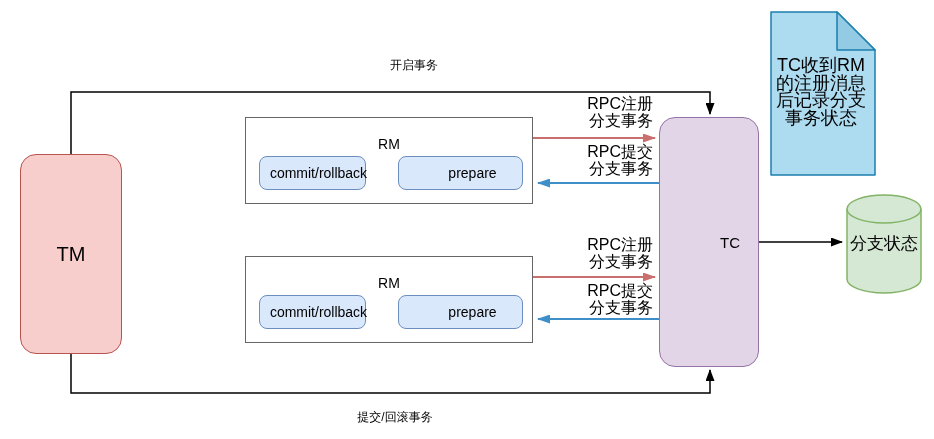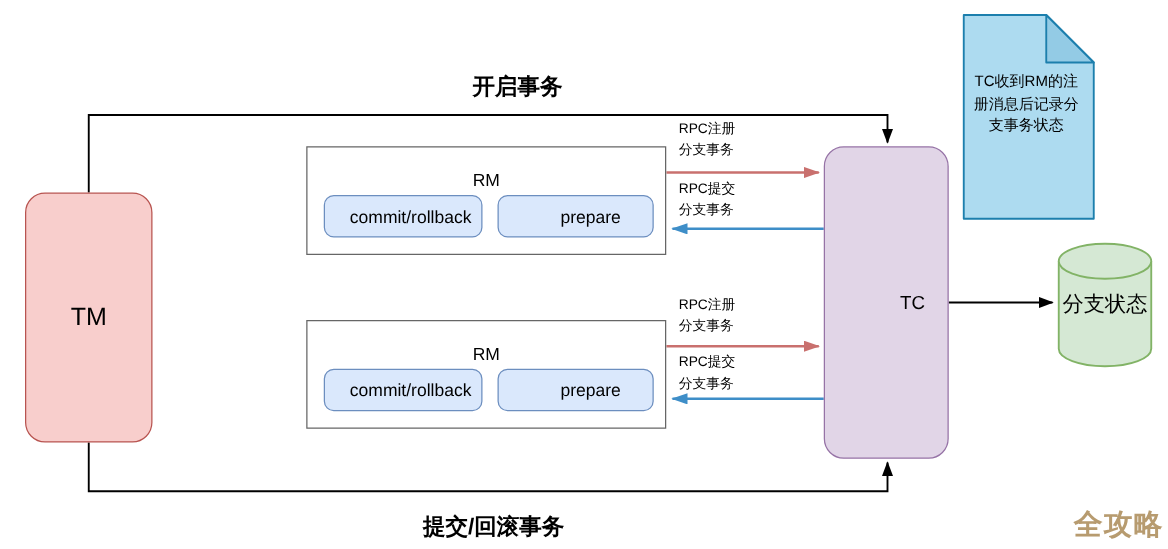--- a/index.html
+++ b/index.html
@@ -23,25 +23,25 @@
       background:var(--tm_fill,#F8CECC);border:1px solid var(--tm_stroke,#B85450);font-size:20px;}
   .tc{left:659px;top:117px;width:100px;height:250px;border-radius:16px;
       background:var(--tc_fill,#E1D5E7);border:1px solid var(--tc_stroke,#9673A6);font-size:15px;padding-left:42px;}
   .rm{width:288px;height:87px;background:#fff;border:1px solid var(--rm_stroke,#666);box-sizing:border-box;}
   .rm1{left:245px;top:117px;}
   .rm2{left:245px;top:256px;}
   .rm-title{position:absolute;left:0;top:18px;width:100%;text-align:center;font-size:14px;}
   .sub{position:absolute;top:38px;height:34px;border-radius:8px;background:var(--sub_fill,#DAE8FC);
        border:1px solid var(--sub_stroke,#6C8EBF);display:flex;align-items:center;justify-content:center;
        font-size:14px;box-sizing:border-box;}
-  .sub.commit{left:13px;width:127px;padding-left:12px;}
+  .sub.commit{left:13px;width:107px;padding-left:12px;}
   .sub.prepare{left:152px;width:125px;padding-left:24px;}
-  .lbl{font-size:18px;text-align:center;font-weight:bold;}
-  .rpc-lbl{width:110px;left:543px;font-size:11px;line-height:17px;text-align:left;white-space:pre-line;}
-  .note-text{left:774px;top:57px;width:94px;font-size:12px;line-height:17.5px;text-align:center;word-break:break-all;}
+  .lbl{font-size:12px;text-align:center;}
+  .rpc-lbl{width:110px;left:543px;font-size:16px;line-height:17px;text-align:right;white-space:pre-line;}
+  .note-text{left:774px;top:57px;width:94px;font-size:18px;line-height:17.5px;text-align:center;word-break:break-all;}
   .cyl-lbl{left:846px;top:232px;width:76px;text-align:center;font-size:17px;}
   .watermark{right:3px;top:404px;width:120px;text-align:right;font-size:23px;font-weight:bold;
              color:var(--watermark,#B79B6F);letter-spacing:1px;}
 </style>
 </head>
 <body>
 
 <div class="canvas">
 
   <svg class="wires">
@@ -106,15 +106,14 @@
 
   <div class="abs rpc-lbl" style="top:95px;">RPC注册
 分支事务</div>
   <div class="abs rpc-lbl" style="top:143px;">RPC提交
 分支事务</div>
   <div class="abs rpc-lbl" style="top:236px;">RPC注册
 分支事务</div>
   <div class="abs rpc-lbl" style="top:282px;">RPC提交
 分支事务</div>
 
-  <div class="abs watermark">全攻略</div>
 
 </div>
 
 </body></html>

